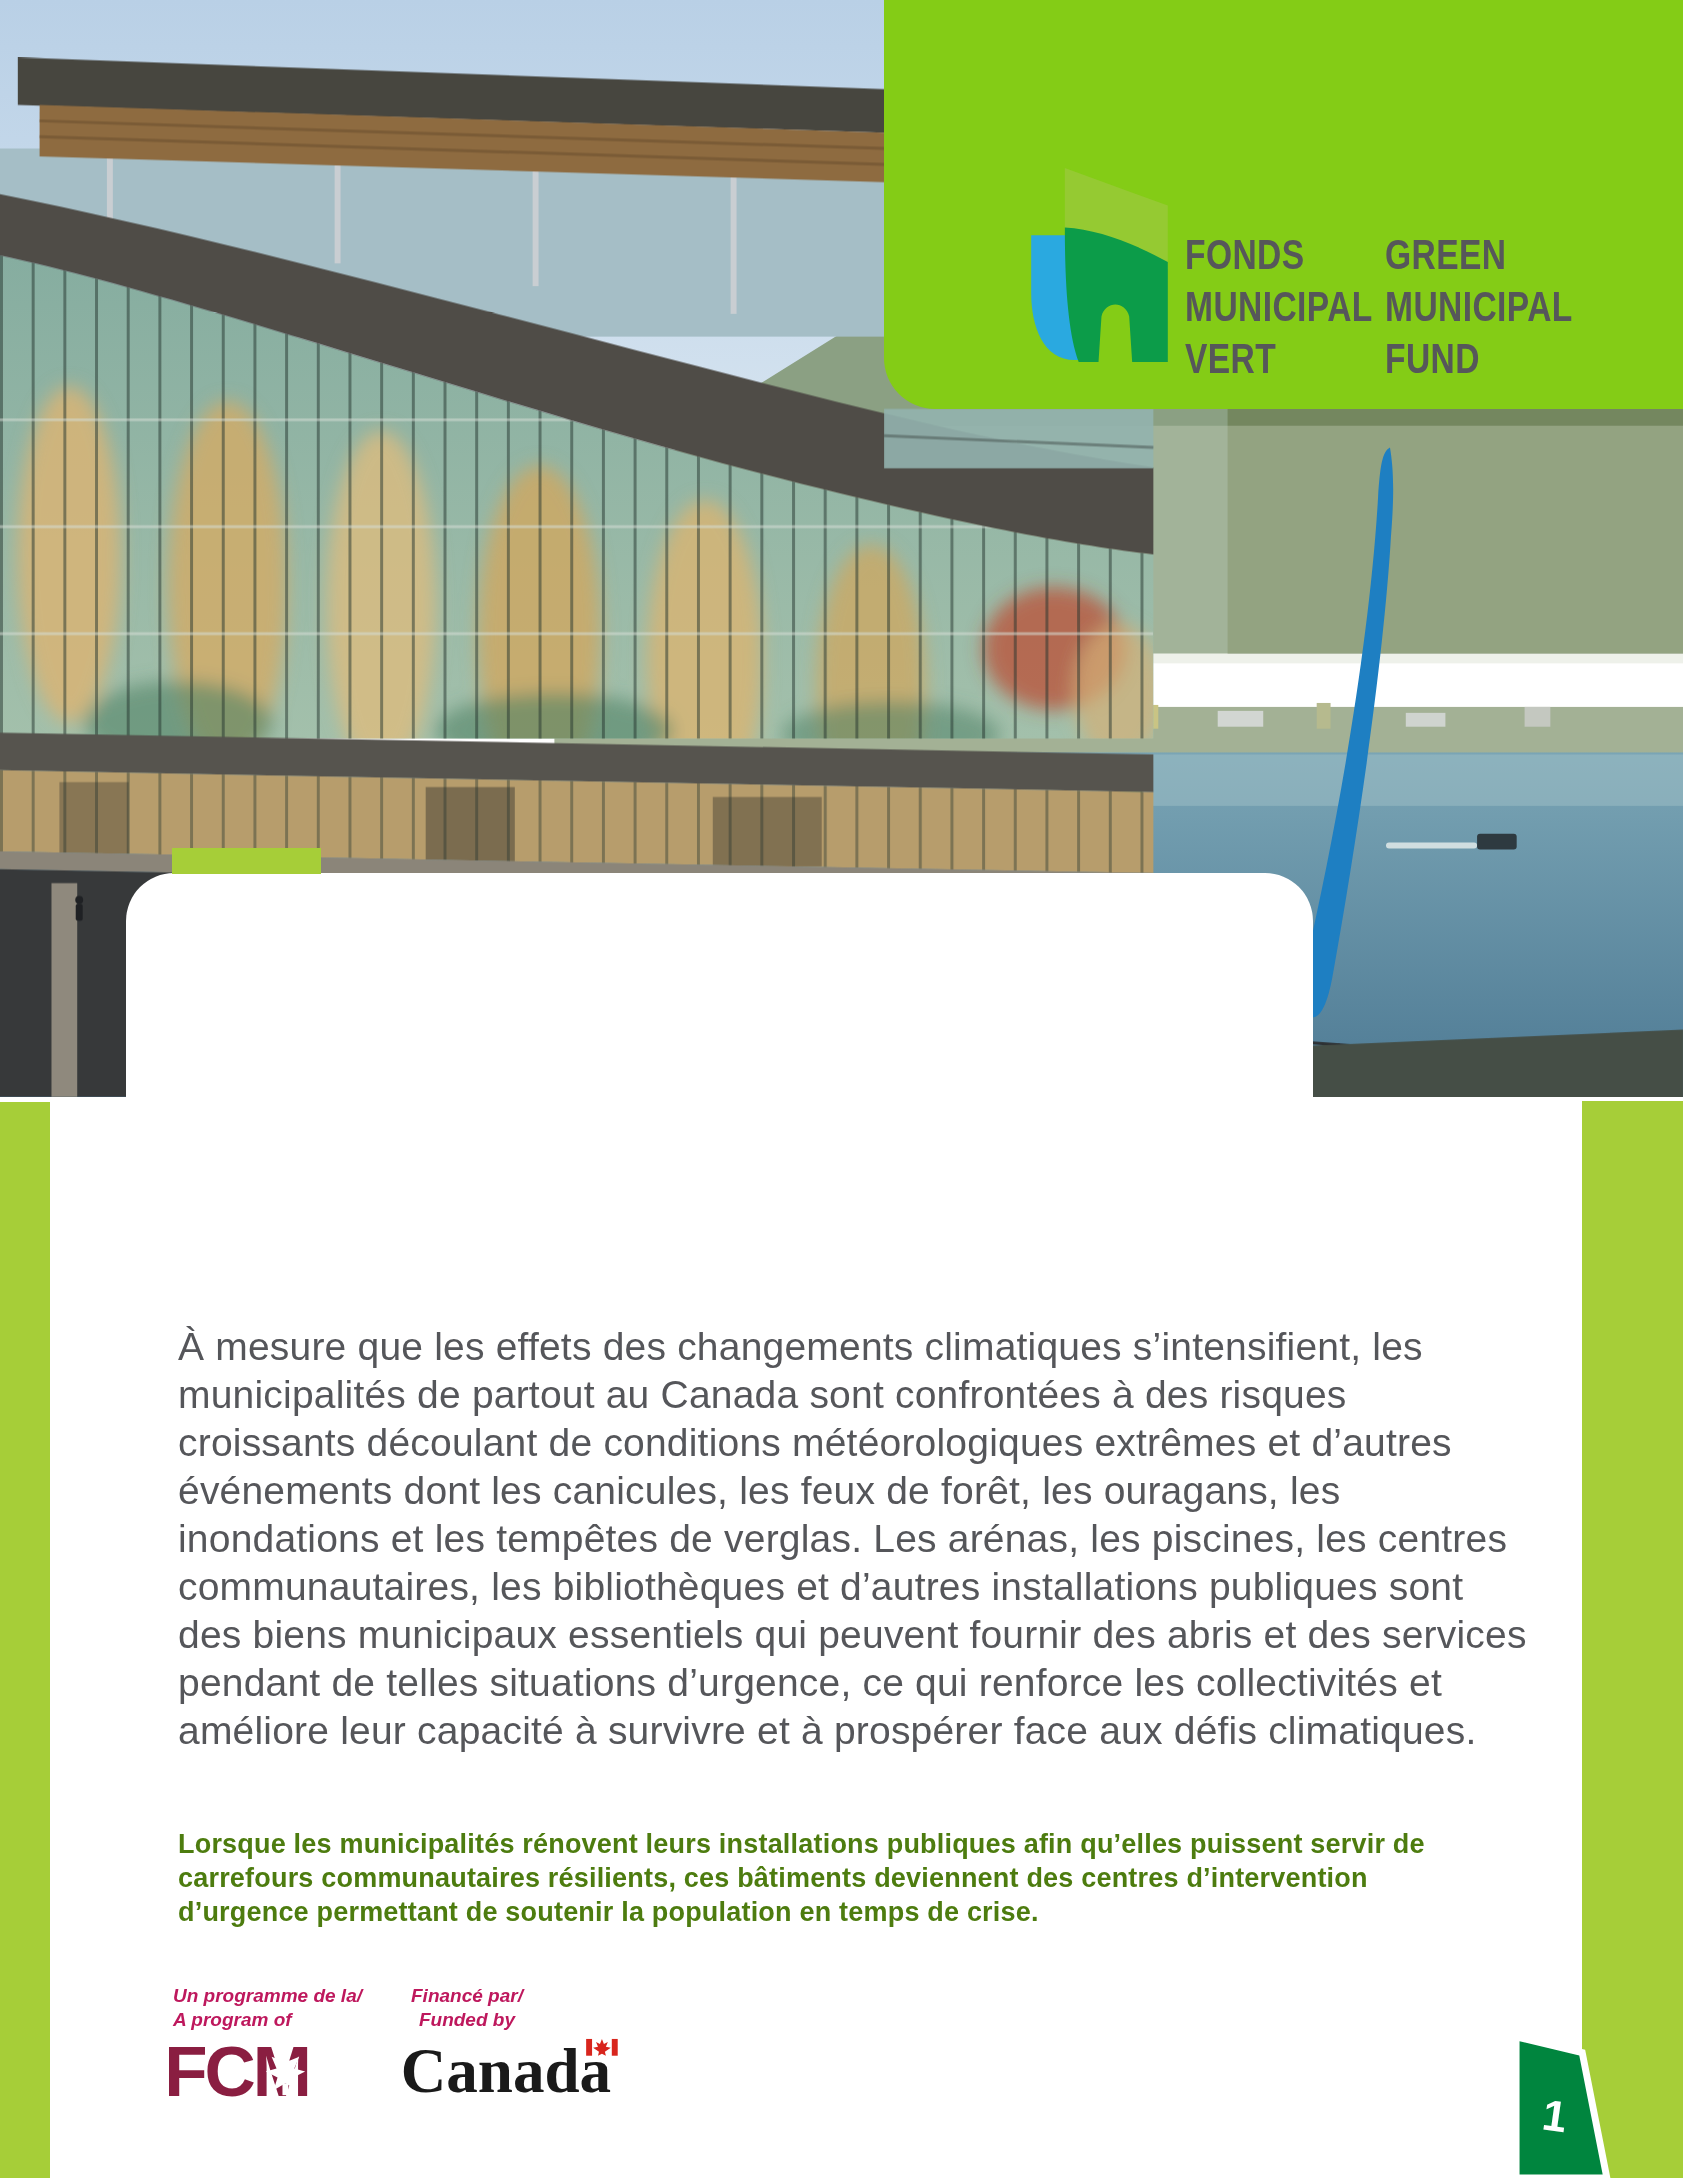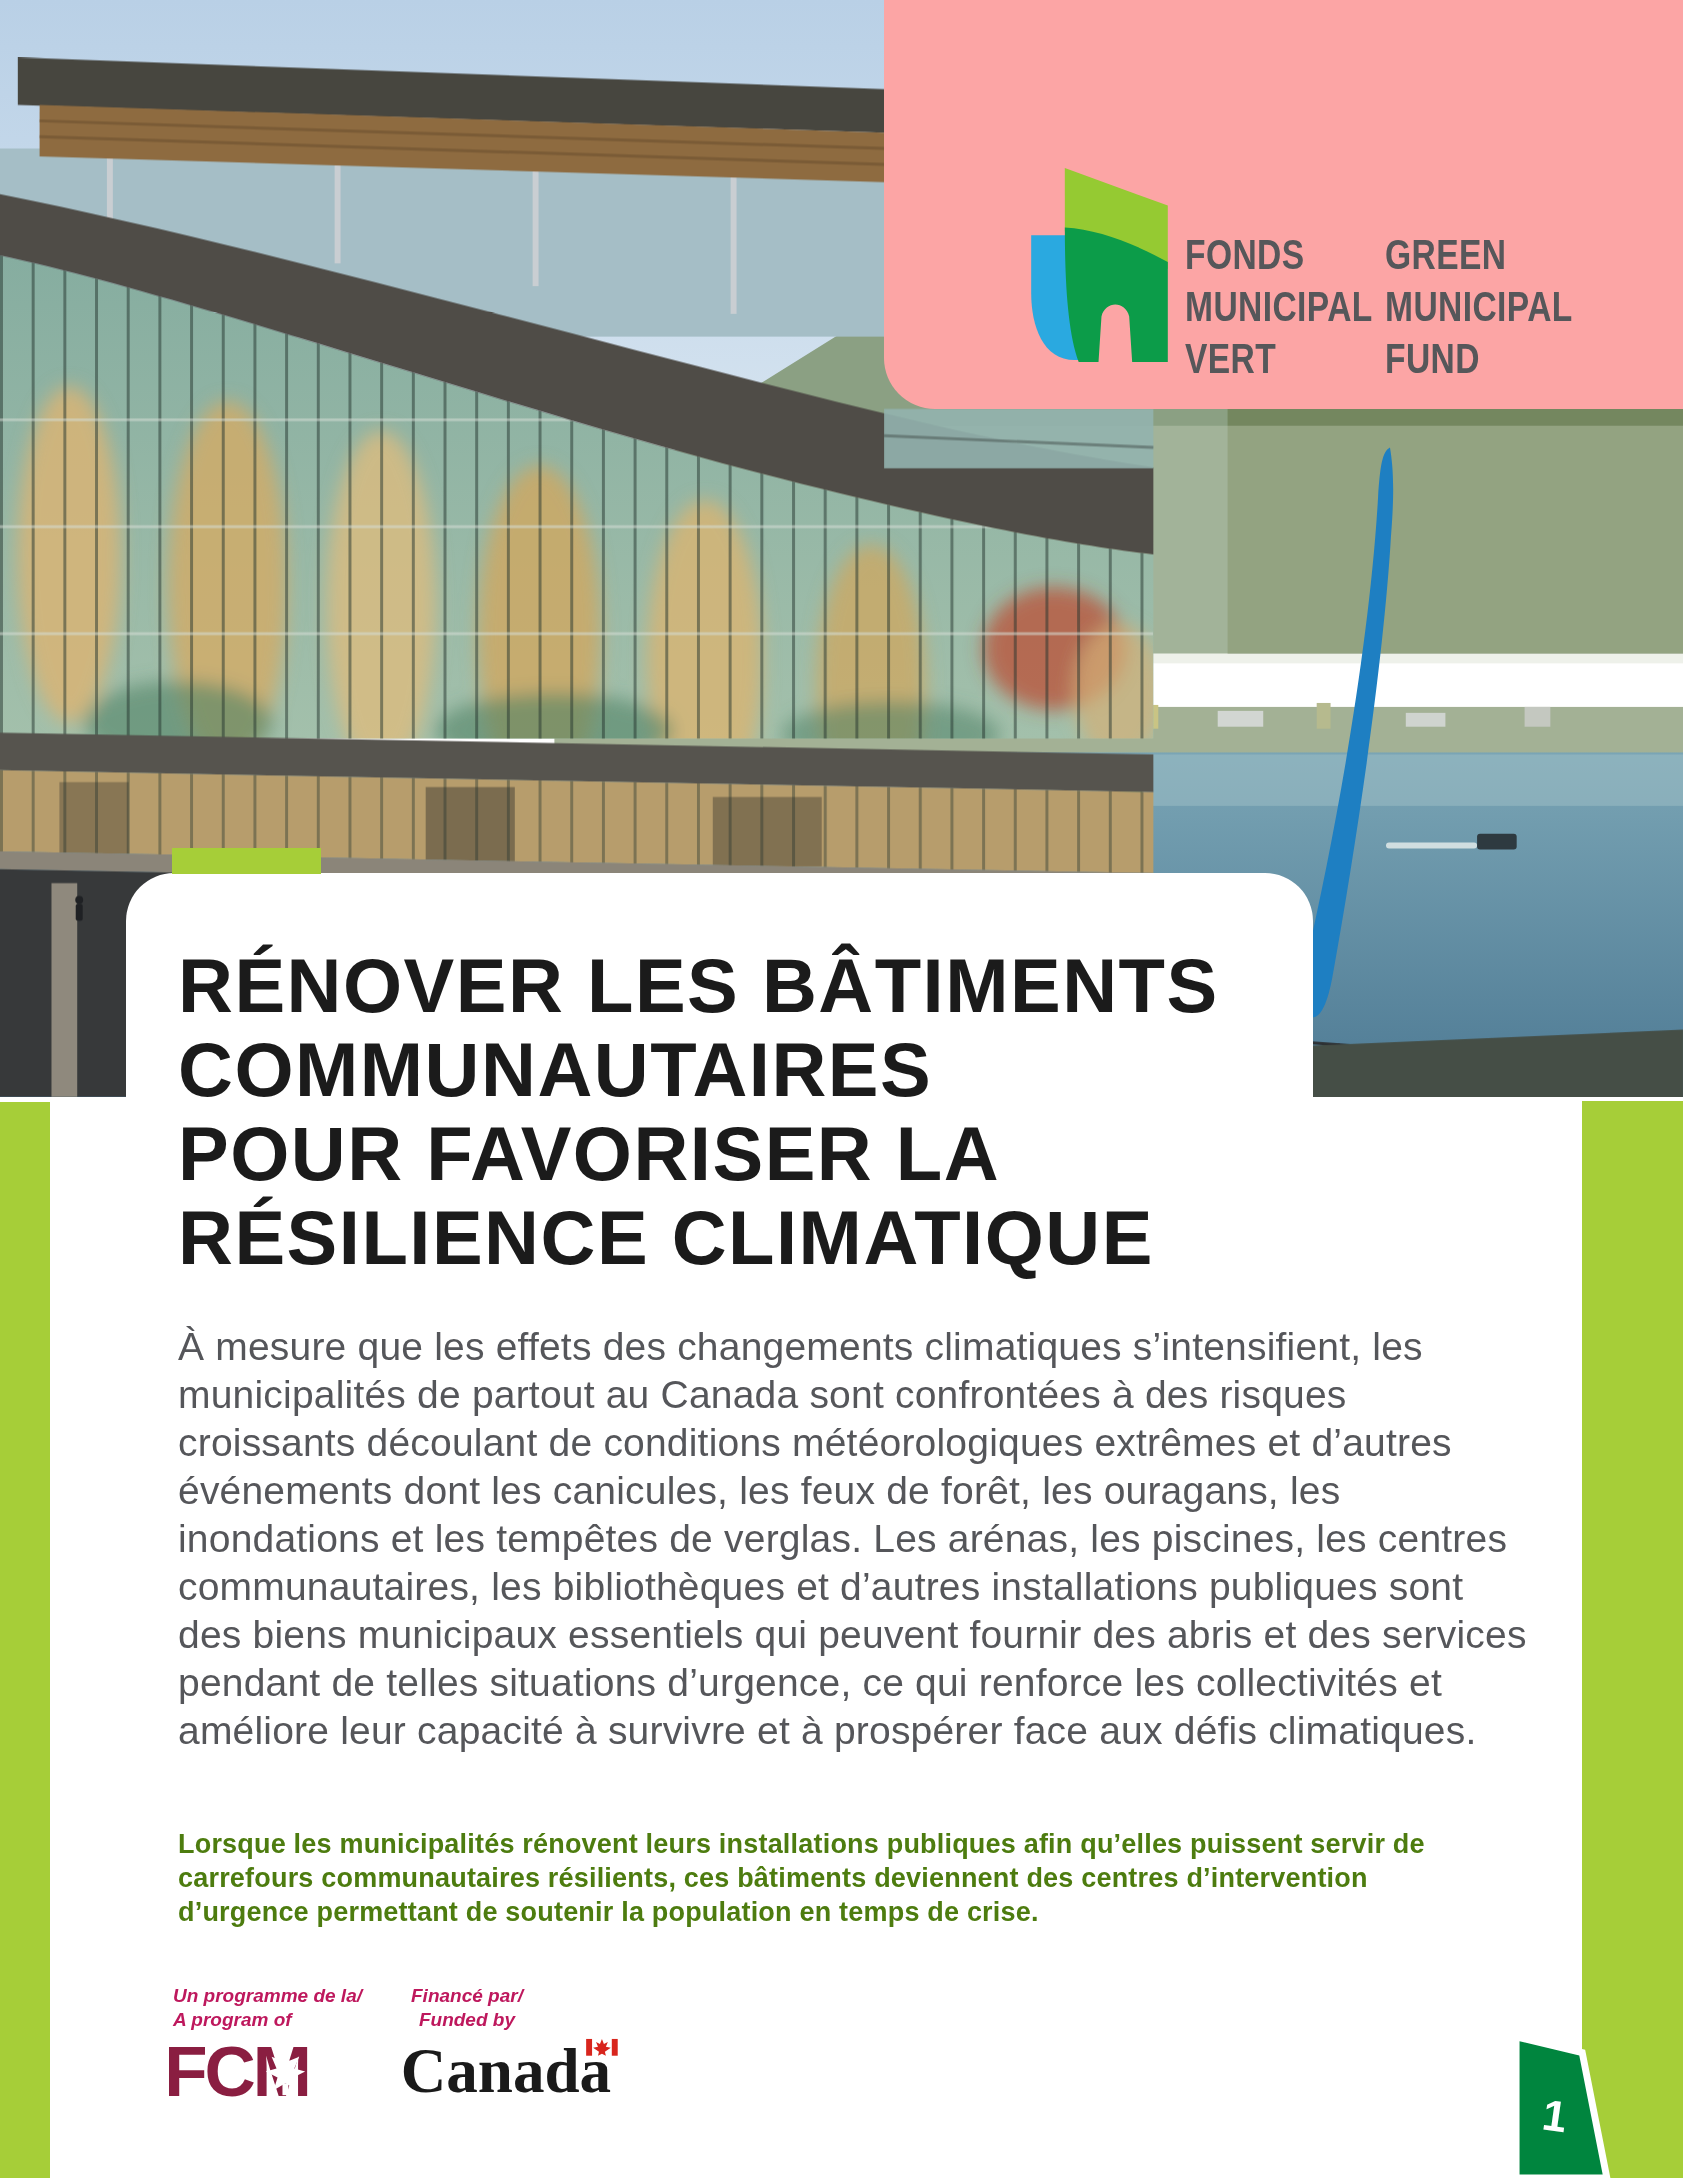--- a/index.html
+++ b/index.html
@@ -1,21 +1,21 @@
 <!DOCTYPE html>
 <html><head>
 <meta charset="utf-8">
 <style>
   html,body{margin:0;padding:0;background:#e8e8e8;}
   .page{position:relative;width:1683px;height:2178px;background:#ffffff;overflow:hidden;
         font-family:"Liberation Sans",sans-serif;margin:0 auto;}
   .photo{position:absolute;left:0;top:0;width:1683px;height:1097px;}
   .photo svg{display:block;width:100%;height:100%;}
   
-  .logo-card{position:absolute;left:884px;top:0;width:799px;height:409px;background:#fca5a5;
+  .logo-card{position:absolute;left:884px;top:0;width:799px;height:409px;background:#84cc16;
              border-bottom-left-radius:51px;z-index:3;}
   .gmf-mark{position:absolute;left:145px;top:166px;width:139px;height:198px;}
   .gmf-col{position:absolute;top:229px;color:#56575a;font-weight:700;font-size:42px;line-height:52px;
            letter-spacing:0.5px;}
   .gmf-col span{display:block;transform:scaleX(.8);transform-origin:left center;white-space:nowrap;}
   .gmf-fr{left:301px;}
   .gmf-en{left:501px;}
   
   .band-left{position:absolute;left:0;top:1102px;width:50px;height:1076px;background:#a6ce38;z-index:1;}
   .band-right{position:absolute;left:1582px;top:1101px;width:101px;height:1077px;background:#a6ce38;z-index:1;}
@@ -254,26 +254,20 @@
       <span>MUNICIPAL</span>
       <span>FUND</span>
     </div>
   </div>
 
   <div class="band-left"></div>
   <div class="band-right"></div>
 
   <div class="title-card"></div>
   <div class="green-tab"></div>
-  <h1 class="page-title">
-    <span>RÉNOVER LES BÂTIMENTS</span>
-    <span>COMMUNAUTAIRES</span>
-    <span>POUR FAVORISER LA</span>
-    <span>RÉSILIENCE CLIMATIQUE</span>
-  </h1>
 
   <p class="lead">À mesure que les effets des changements climatiques s’intensifient, les municipalités de partout au Canada sont confrontées à des risques croissants découlant de conditions météorologiques extrêmes et d’autres événements dont les canicules, les feux de forêt, les ouragans, les inondations et les tempêtes de verglas. Les arénas, les piscines, les centres communautaires, les bibliothèques et d’autres installations publiques sont des biens municipaux essentiels qui peuvent fournir des abris et des services pendant de telles situations d’urgence, ce qui renforce les collectivités et améliore leur capacité à survivre et à prospérer face aux défis climatiques.</p>
   <p class="emph">Lorsque les municipalités rénovent leurs installations publiques afin qu’elles puissent servir de carrefours communautaires résilients, ces bâtiments deviennent des centres d’intervention d’urgence permettant de soutenir la population en temps de crise.</p>
 
   <div class="flabel flabel-program">
     <span>Un programme de la/</span>
     <span>A program of</span>
   </div>
   <div class="fcm-logo">
     <svg width="158" height="69" viewBox="0 0 160 70">

